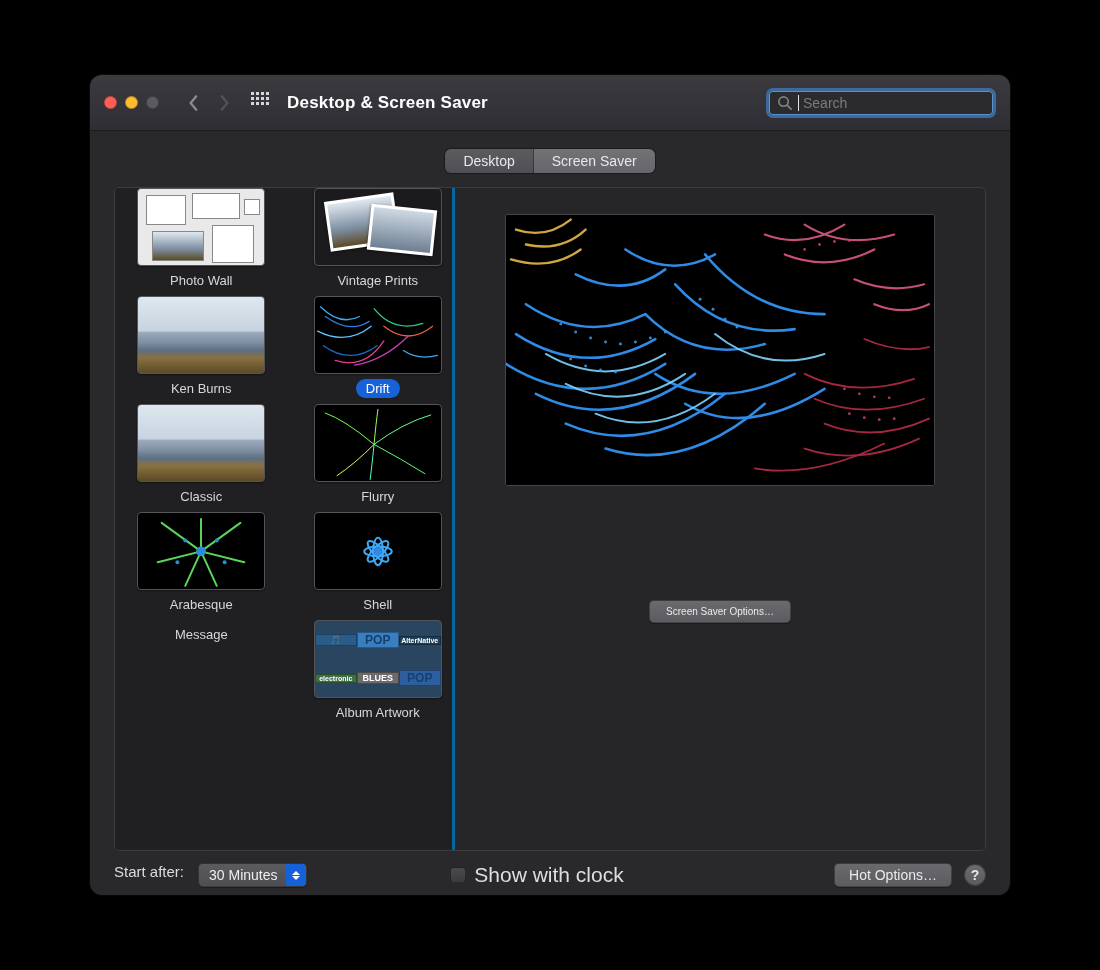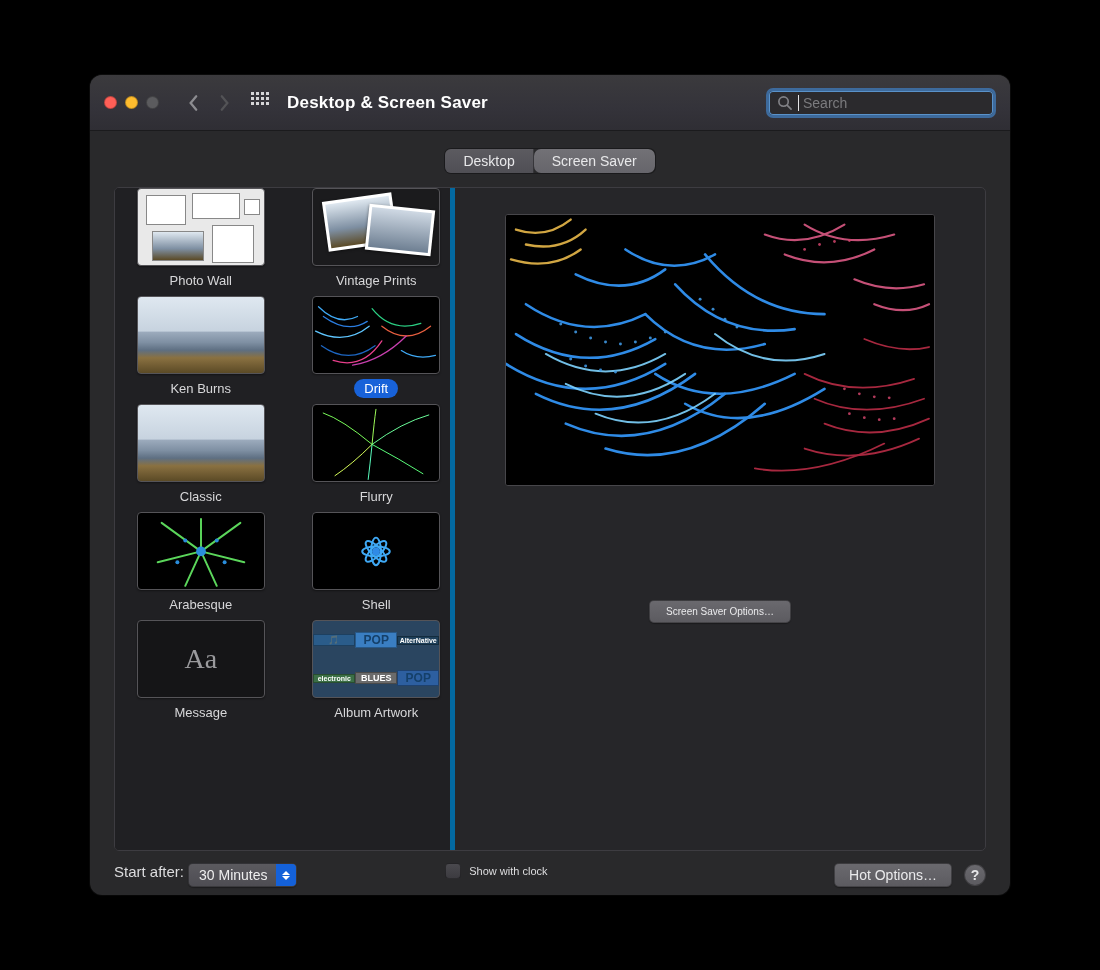--- a/index.html
+++ b/index.html
@@ -63,33 +63,33 @@
   .segmented{
     display:flex; border-radius:6px; overflow:hidden;
     box-shadow:0 0 0 1px rgba(0,0,0,.35);
   }
   .seg{
     padding:4px 18px; font-size:14px; color:#e8e8ea; cursor:default;
     background:linear-gradient(#5c5b60,#504f55);
     border-right:1px solid rgba(0,0,0,.35);
   }
   .seg:last-child{border-right:0;}
-  .seg.active{background:linear-gradient(#727176,#66656b);border-radius:7px;}
+  .seg.active{background:linear-gradient(#727176,#66656b);}
 
   
   .content{
     flex:1; margin:4px 24px 0 24px;
     border:1px solid #3d3c41; border-radius:5px;
     background:#262629;
     display:flex;
     overflow:hidden;
   }
   .leftcol{
     width:340px; background:#202023;
-    overflow:hidden; border-right:5px solid #0369a1;
+    overflow:hidden; border-right:3px solid #0369a1;
     padding:6px 0 6px 12px;
     position:relative;
   }
   .gridlist{
     display:grid;
     grid-template-columns: 1fr 1fr;
     column-gap: 28px;
     row-gap: 6px;
   }
   .item{display:flex;flex-direction:column;align-items:center;}
@@ -132,41 +132,41 @@
     margin-top:114px;
     padding:5px 16px;font-size:10px;color:#eaeaec;
     background:linear-gradient(#6a696e,#5c5b60);
     border:1px solid rgba(0,0,0,.35); border-radius:5px;
     box-shadow:0 1px 1px rgba(0,0,0,.3);
   }
 
   
   .bottom{
     padding:12px 24px 8px 24px;
-    display:flex; align-items:flex-start; gap:4px;
+    display:flex; align-items:flex-start; gap:14px;
     color:#dcdcde; font-size:15px;
   }
   .popbtn{
     display:flex;align-items:center;
     background:linear-gradient(#5b5a5f,#4e4d53);
     border:1px solid rgba(0,0,0,.35); border-radius:5px;
     height:24px; padding:0 0 0 10px; font-size:14px;color:#eee;
     box-shadow:0 1px 1px rgba(0,0,0,.3);
   }
   .popbtn .caret{
     margin-left:8px;width:20px;height:100%;
     background:#1461d9;
     border-top-right-radius:4px;border-bottom-right-radius:4px;
     display:flex;flex-direction:column;align-items:center;justify-content:center;gap:1px;
   }
   .popbtn .caret span{width:0;height:0;border-left:4px solid transparent;border-right:4px solid transparent;}
   .popbtn .caret .up{border-bottom:4px solid #fff;}
   .popbtn .caret .dn{border-top:4px solid #fff;}
   .checks{display:flex;flex-direction:column;gap:6px;margin-left:auto; margin-right:auto; width:320px; padding-left:40px;}
-  .checks label{display:flex;align-items:center;gap:8px;font-size:11px;color:#dedee0;}
+  .checks label{display:flex;align-items:center;gap:8px;font-size:21px;color:#dedee0;}
   .cbox{width:16px;height:16px;border-radius:4px;background:linear-gradient(#4a494e,#3c3b40);border:1px solid rgba(0,0,0,.4);}
   .hc{display:flex;align-items:center;gap:12px;}
   .btn{
     padding:3px 14px;font-size:14px;color:#eaeaec;
     background:linear-gradient(#6a696e,#5c5b60);
     border:1px solid rgba(0,0,0,.35); border-radius:5px;
     box-shadow:0 1px 1px rgba(0,0,0,.3);
   }
   .help{
     width:22px;height:22px;border-radius:50%;
@@ -339,21 +339,20 @@
               <ellipse rx="14" ry="5" fill="none" stroke="#3fa9f5" stroke-width="2" transform="rotate(90)"></ellipse>
               <ellipse rx="14" ry="5" fill="none" stroke="#3fa9f5" stroke-width="2" transform="rotate(135)"></ellipse>
               </g>
                 </g>
               </svg>
           </div>
           <div class="label">Shell</div>
         </div>
 
         <div class="item">
-          <div class="thumb message">Aa</div>
           <div class="label">Message</div>
         </div>
 
         <div class="item">
           <div class="thumb album">
             <div style="background:#2a5c8a;">🎵</div>
               <div style="background:#3a7ec2;color:#15406a;font-size:12px;">POP</div>
               <div style="background:#1e3f5a;font-size:7px;">AlterNative</div>
             <div style="background:#3b6f46;font-size:7px;">electronic</div>
               <div style="background:#6b6b6b;font-size:9px;">BLUES</div>

